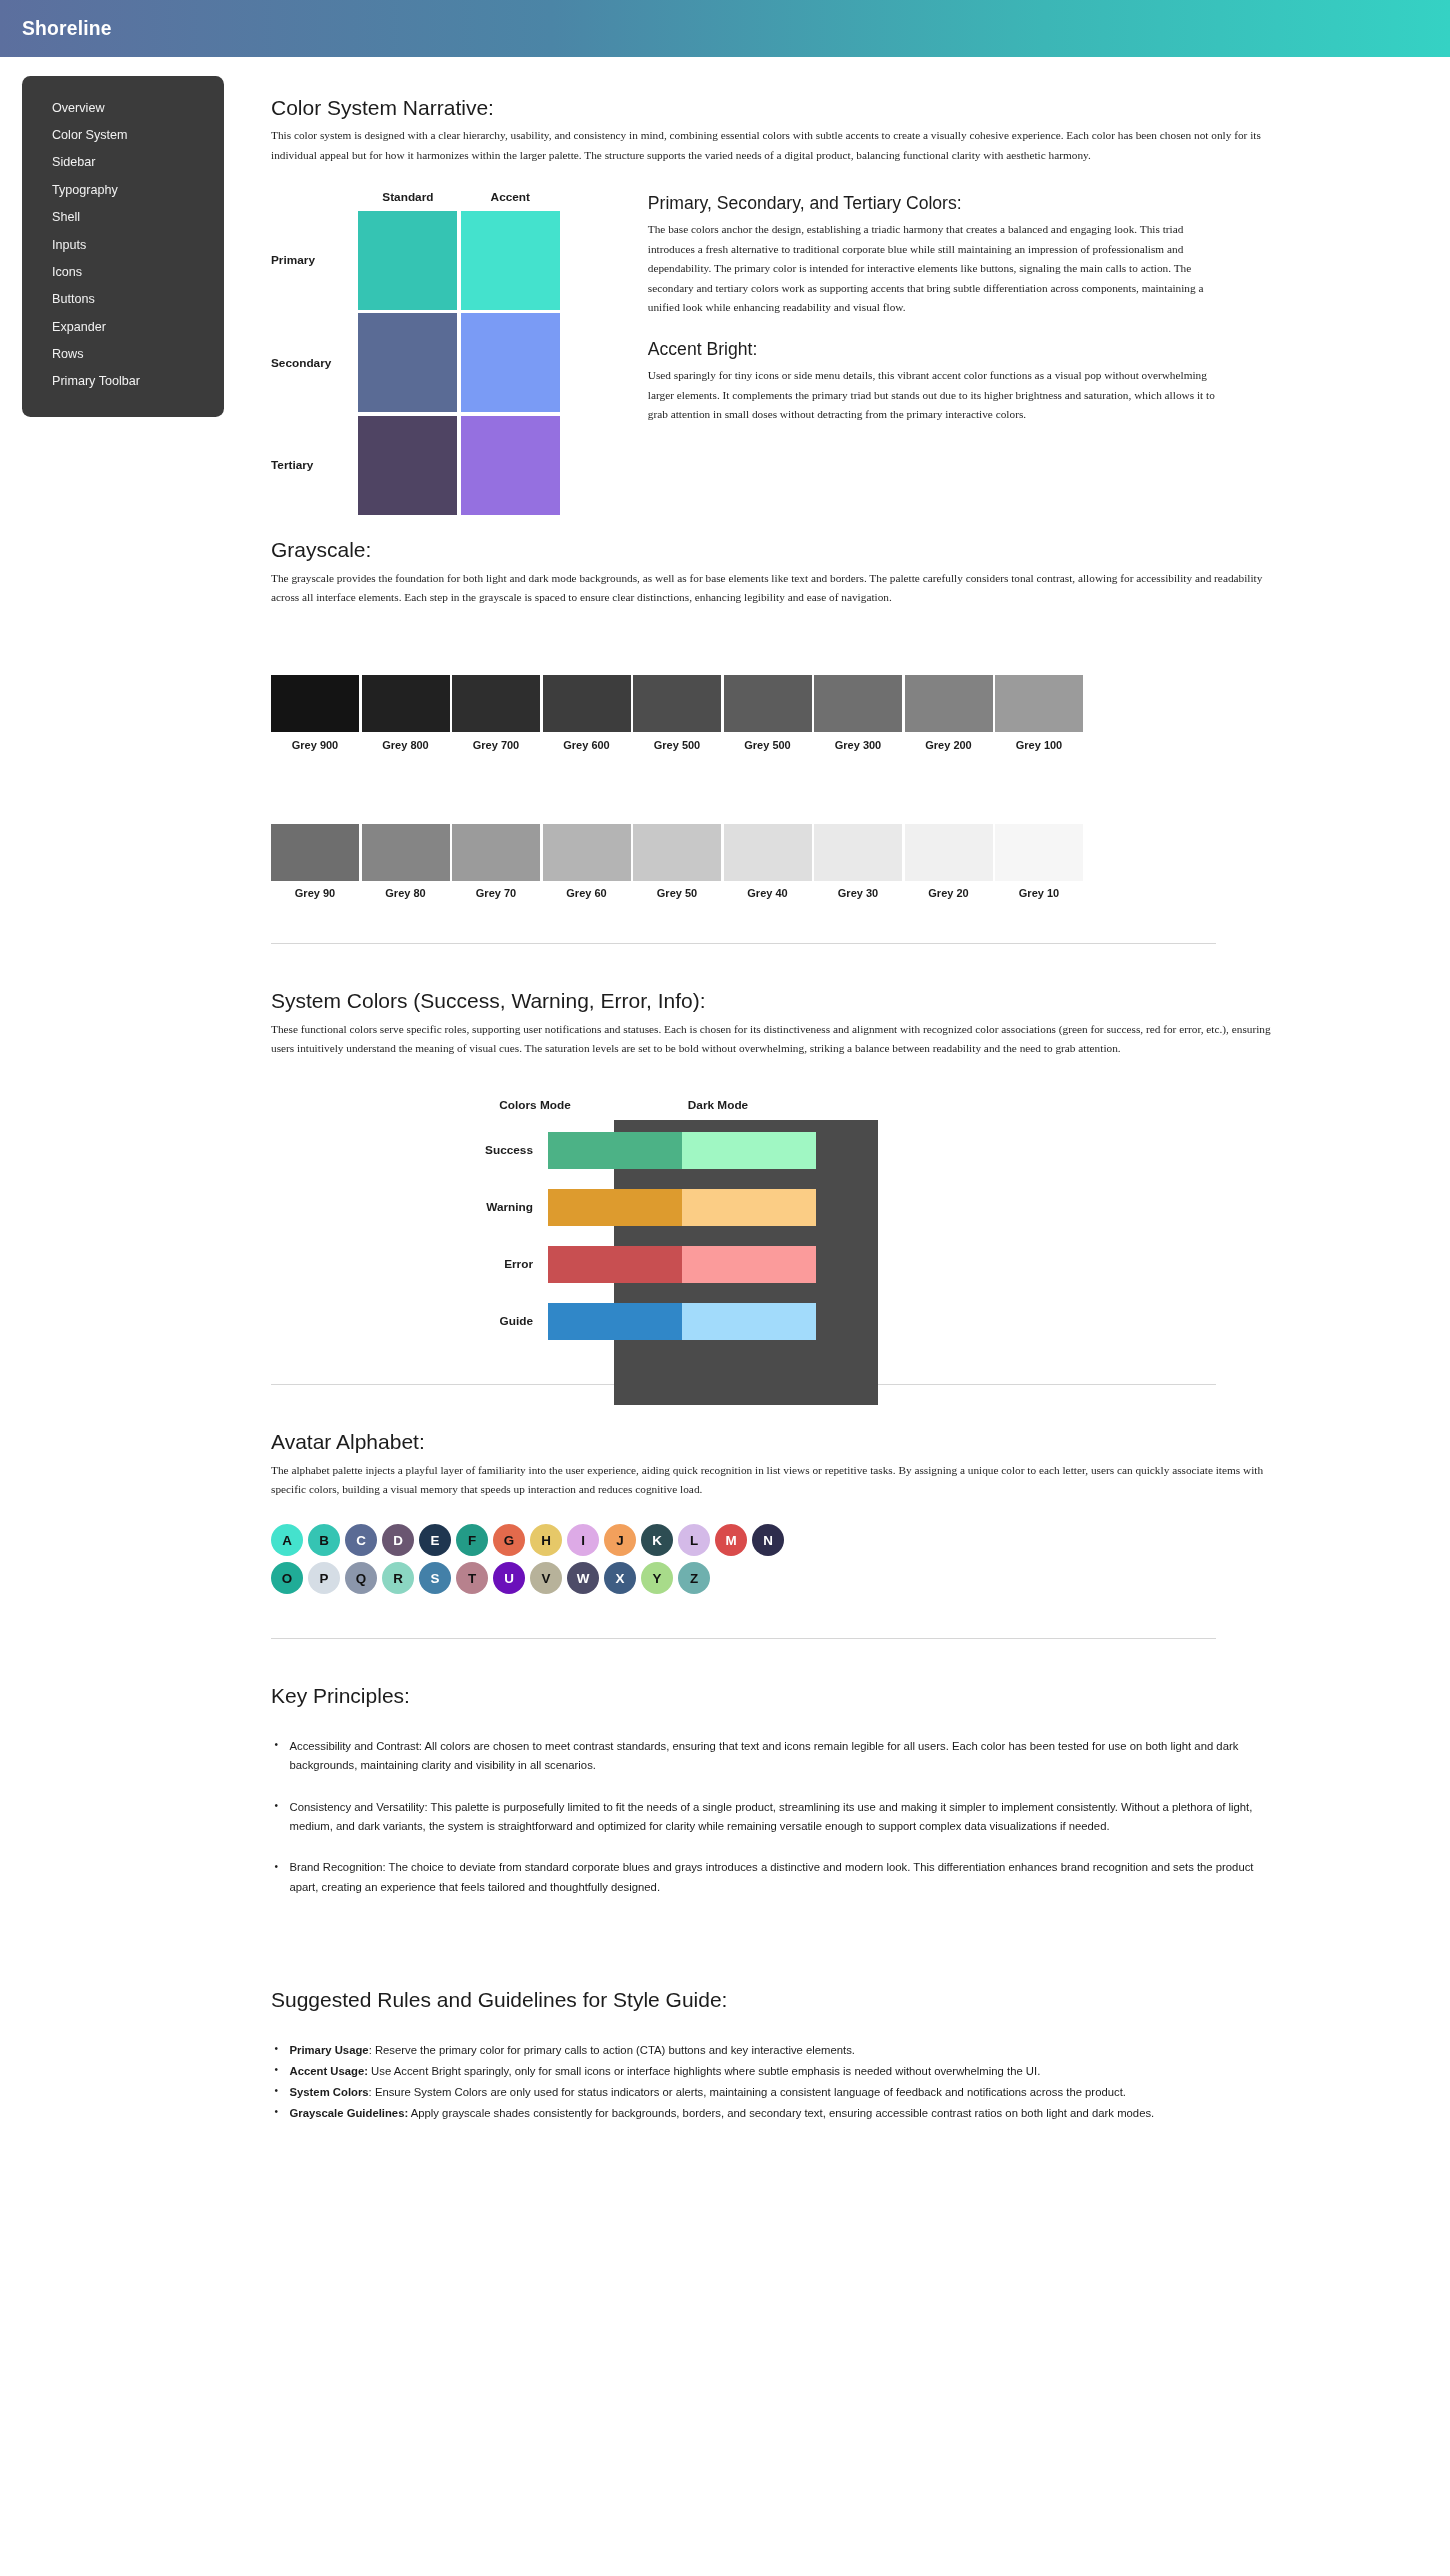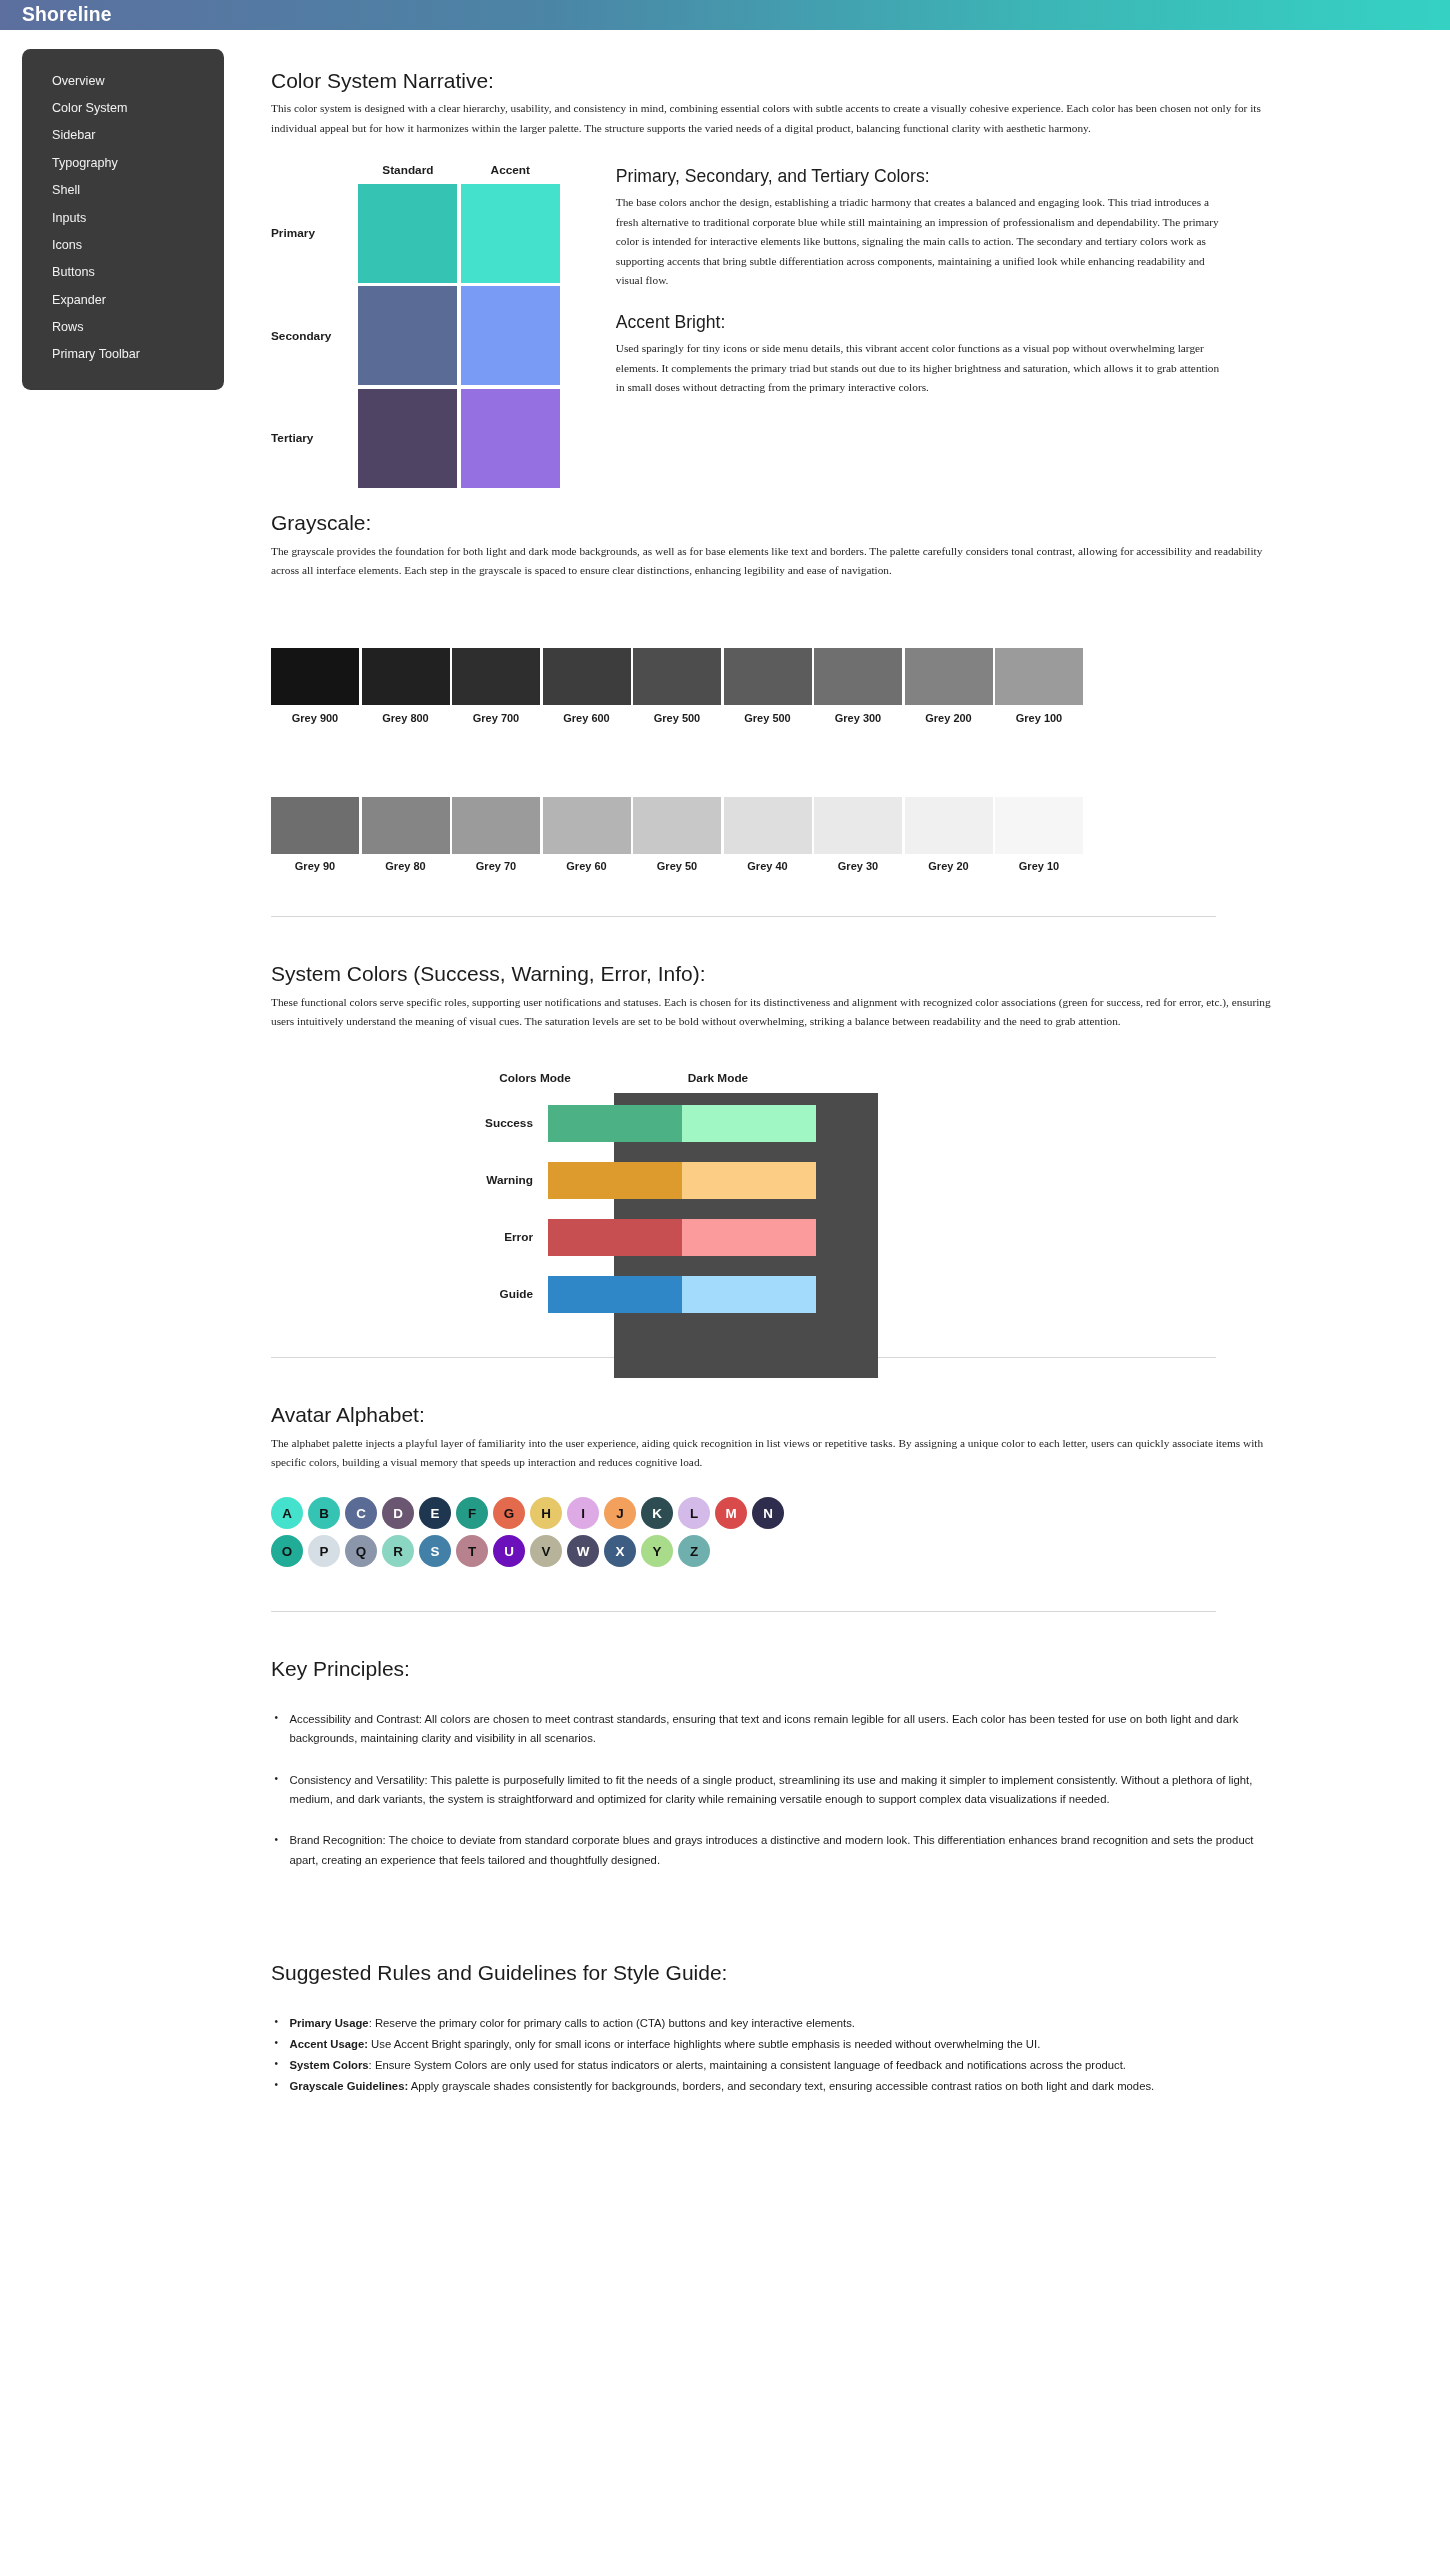--- a/index.html
+++ b/index.html
@@ -7,21 +7,21 @@
   body {
     width:1451px;
     background:#ffffff;
     font-family:"Liberation Sans", sans-serif;
     color:#1c1c1c;
     -webkit-font-smoothing:antialiased;
   }
 
   
   .appbar {
-    height:30px;
+    height:57px;
     background:linear-gradient(90deg,#5c6f9e 0%, #4b85a6 38%, #3cb6b6 72%, #35d2c4 100%);
     display:flex;
     align-items:center;
     padding:0 22px;
   }
   .appbar-title {
     color:#ffffff;
     font-size:19.3px;
     font-weight:bold;
     letter-spacing:0.2px;
@@ -100,21 +100,21 @@
   .triad-label {
     font-size:11.8px;
     font-weight:bold;
     text-align:left;
     padding-right:10px;
   }
   .swatch-lg { height:99px; }
 
   .triad-copy {
     flex:1 1 auto;
-    padding-left:56px;
+    padding-left:88px;
     padding-top:3.4px;
     max-width:663px;
   }
   .triad-copy p.body-text { max-width:647px; }
   .triad-copy .gap { height:22px; }
 
   
   .ramp {
     display:flex;
     gap:2.5px;

